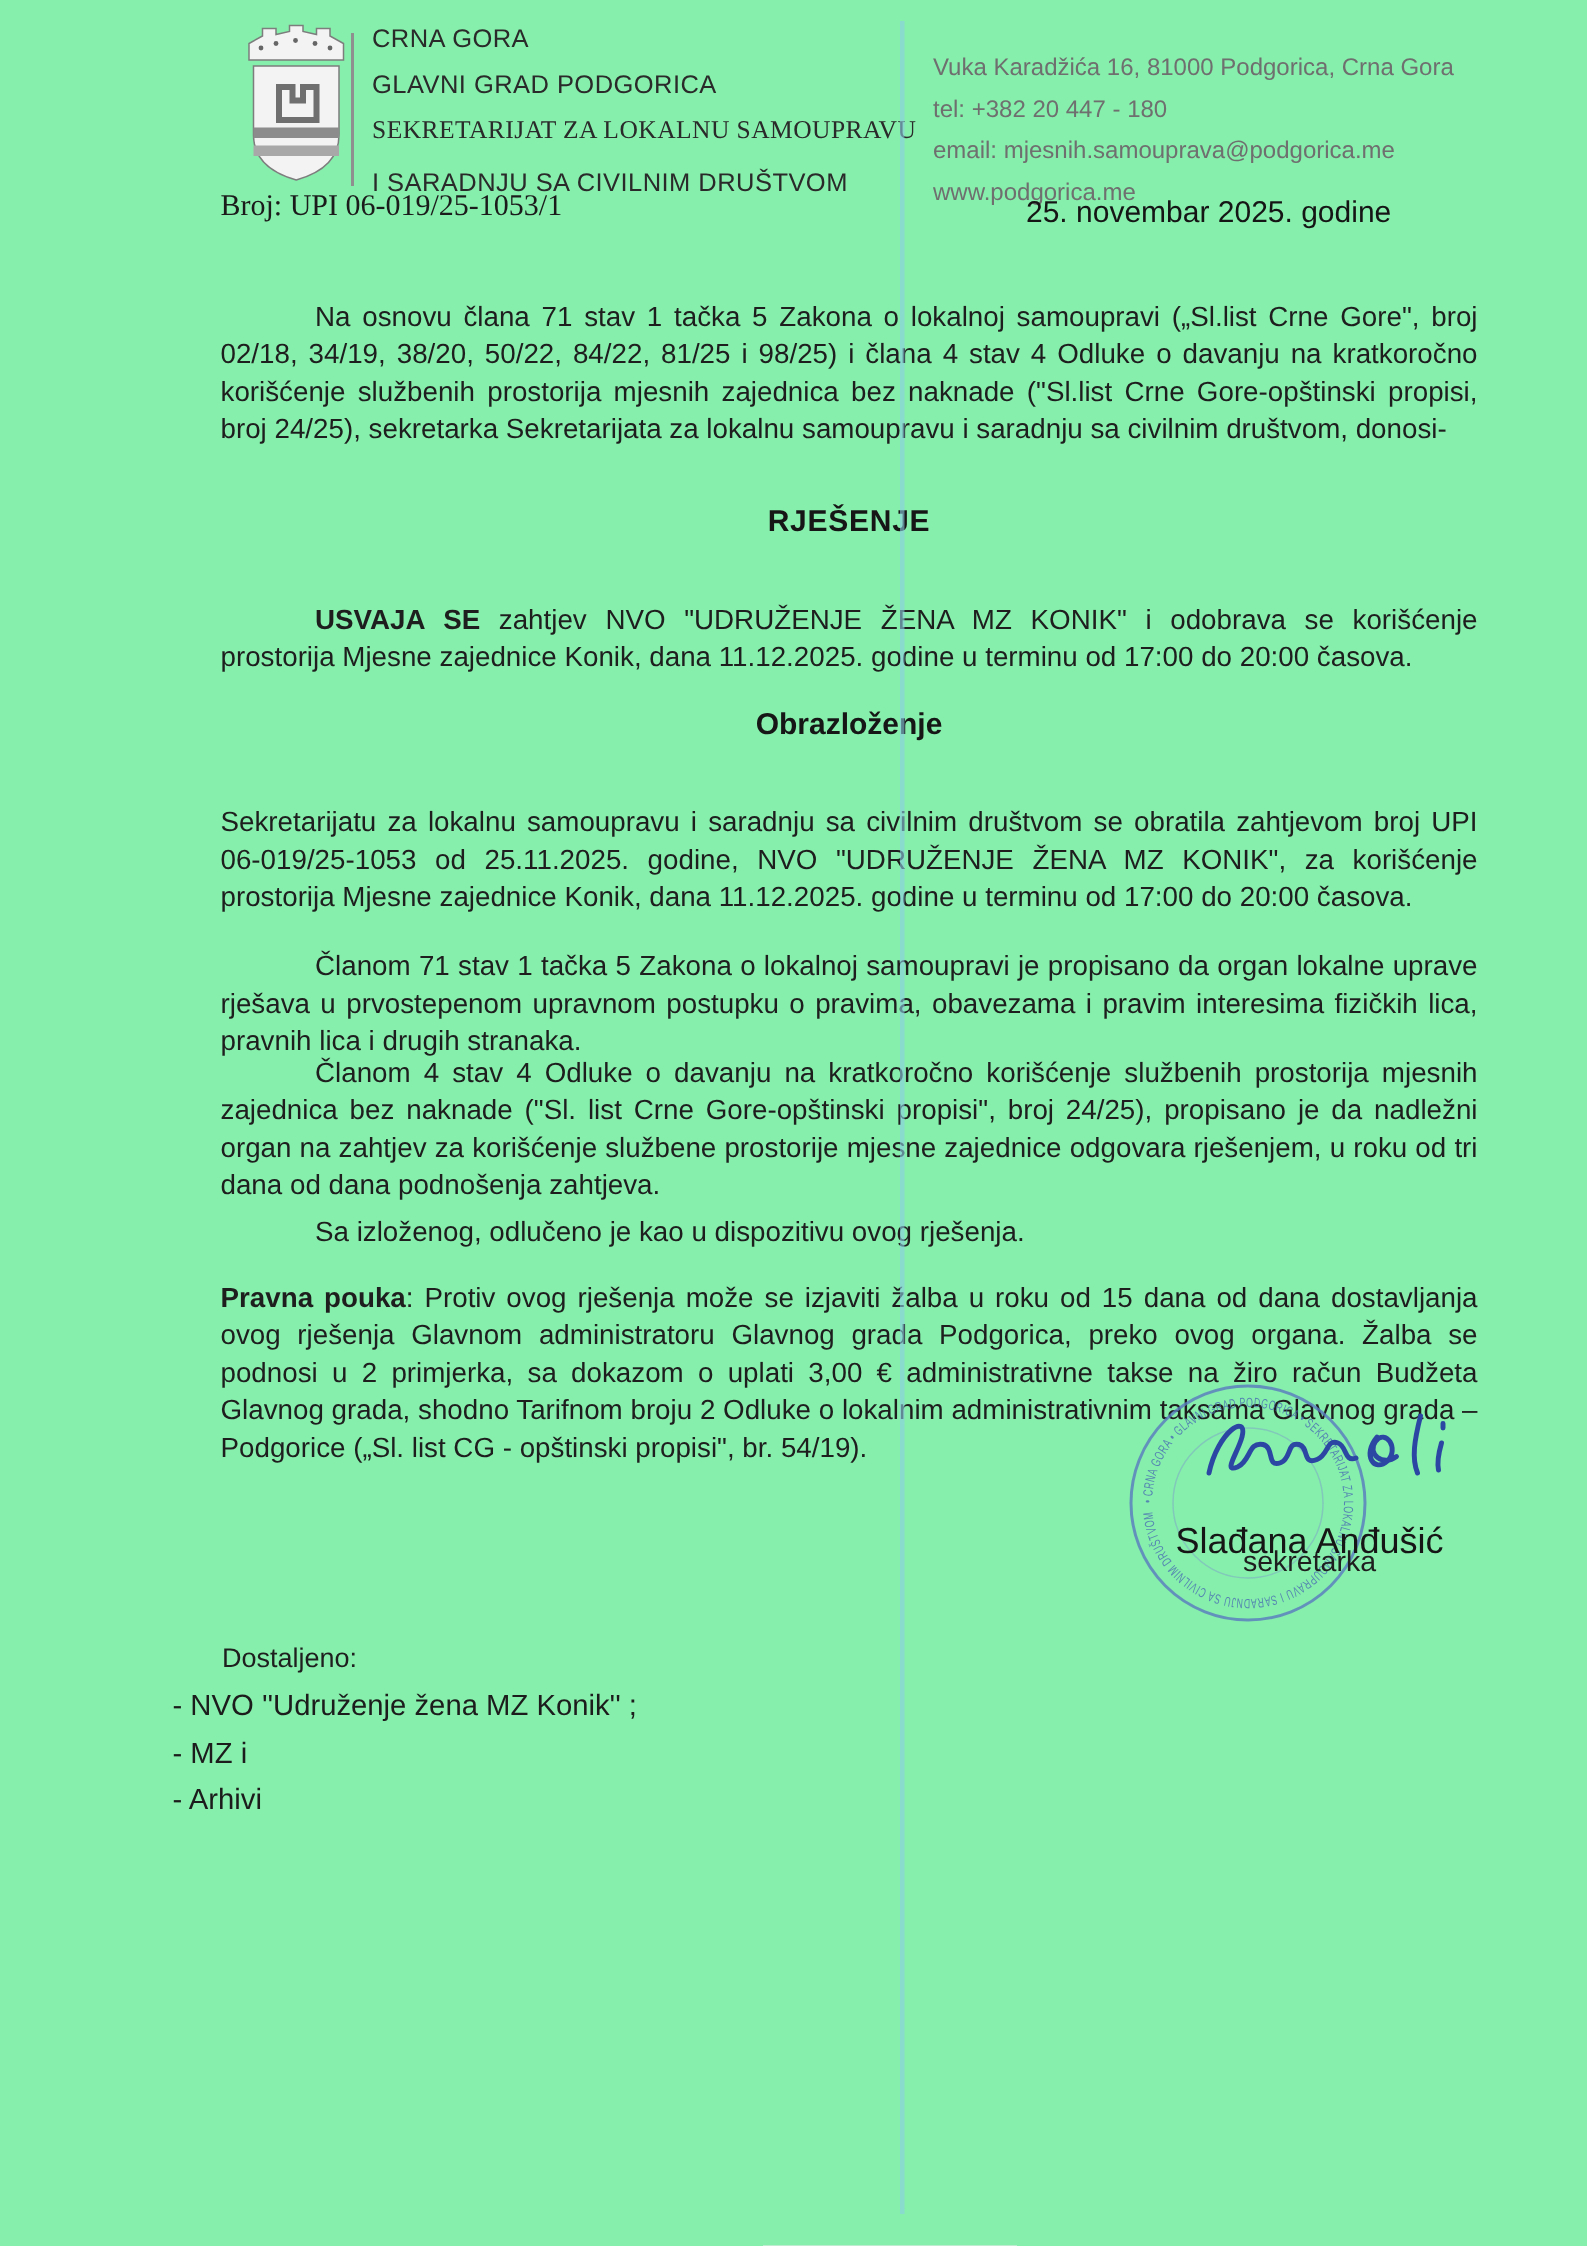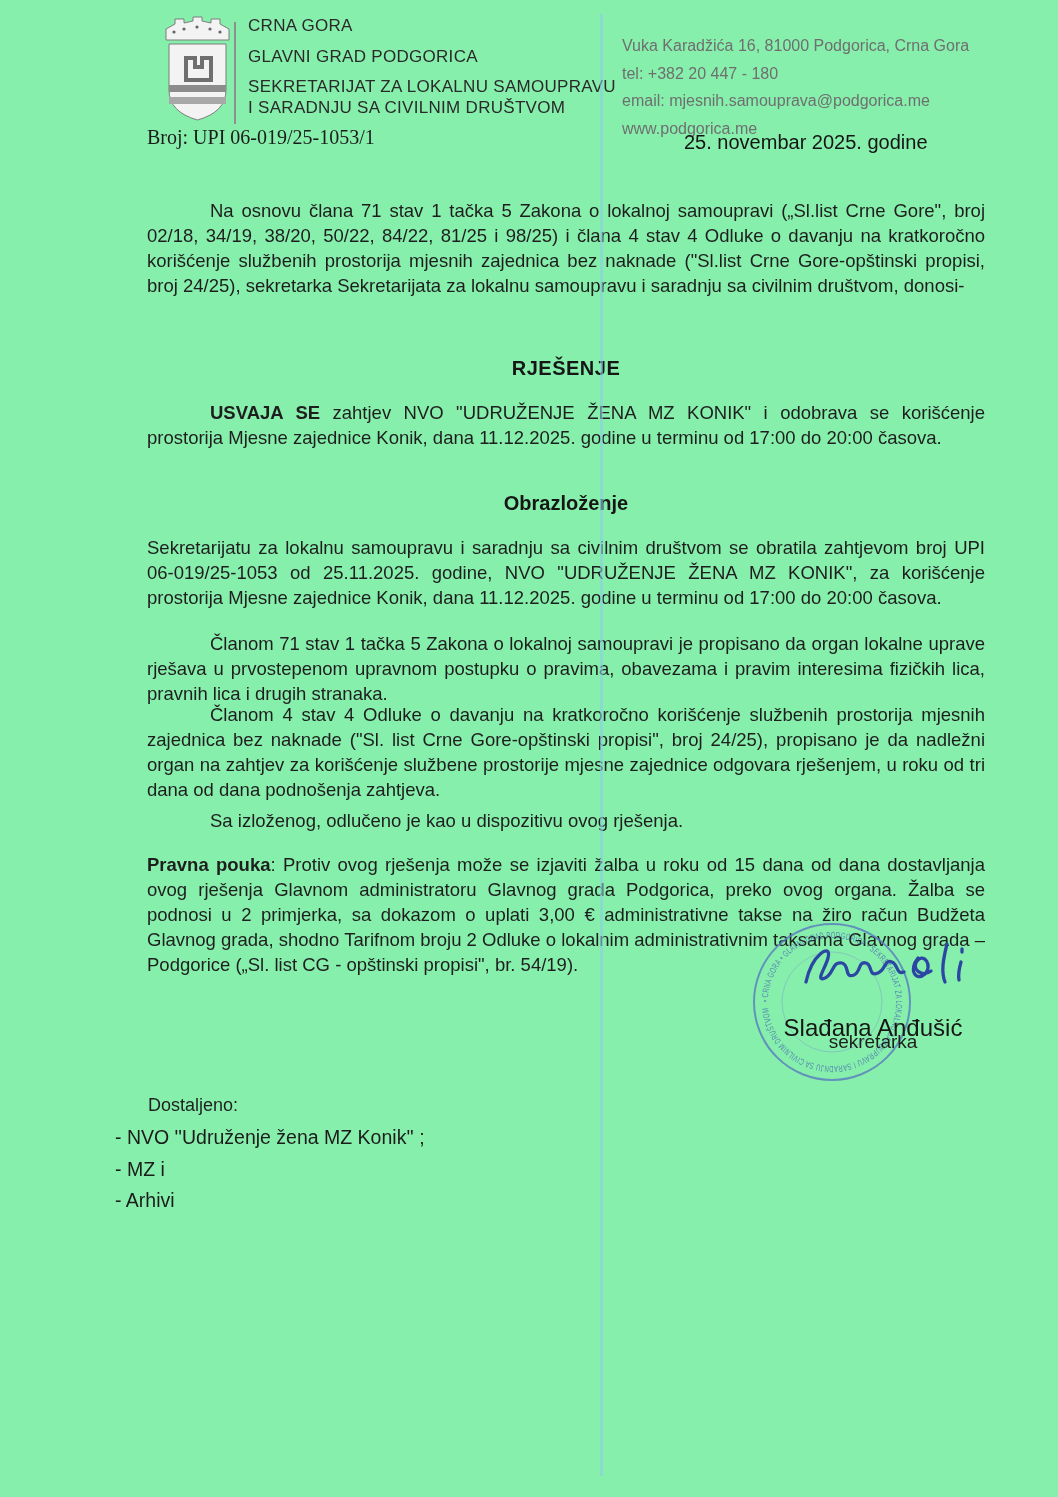--- a/index.html
+++ b/index.html
@@ -11,39 +11,39 @@
   
   .scan-line{position:absolute;left:600px;top:14px;width:3px;height:1462px;
     background:rgba(140,205,226,0.6);z-index:30;}
 
   
   .coa{position:absolute;left:156px;top:12px;width:84px;height:114px;}
   .hdr-divider{position:absolute;left:234px;top:22px;width:2px;height:102px;background:#8f8f8f;}
   .org{position:absolute;left:248px;top:16px;font-size:17px;color:#2a2a2a;letter-spacing:.3px;line-height:20px;}
   .org .gap1{margin-bottom:11px;}
   .org .gap2{margin-bottom:10px;}
-  .org .gap3{margin-bottom:1px;}
+  .org .gap3{margin-bottom:15px;font-family:Liberation Serif, serif;}
   .contact{position:absolute;left:622px;top:32px;font-size:16px;line-height:27.5px;color:#6f6f6f;}
   .broj{position:absolute;left:147px;top:126px;font-size:20px;color:#1b1b1b;font-family:Liberation Serif, serif;}
   .date{position:absolute;left:684px;top:131px;font-size:20px;color:#151515;}
 
   
   .para{position:absolute;left:147px;width:838px;font-size:18.5px;line-height:25px;
     text-align:justify;color:#1e1e1e;}
   .indent{text-indent:63px;}
   .lead{font-weight:bold;}
   #p-intro{top:179px;}
   #p-decision{top:381px;}
   #p-expl1{top:516px;}
   #p-expl2{top:612px;}
   #p-expl3{top:683px;}
   #p-conclusion{top:789px;}
   #p-legal{top:833px;}
   .heading{position:absolute;left:147px;width:838px;text-align:center;
-    font-weight:bold;font-size:20px;color:#161616;margin-top:20px;}
+    font-weight:bold;font-size:20px;color:#161616;}
   #title{top:337px;letter-spacing:.5px;}
   #subtitle{top:472px;}
 
   
   .stamp{position:absolute;left:748px;top:918px;width:168px;height:168px;opacity:.8;z-index:2;}
   .stamp .ring-outer{fill:none;stroke:#5a7cc0;stroke-width:2;}
   .stamp .ring-inner{fill:none;stroke:#7b97cc;stroke-width:1;opacity:.55;}
   .stamp-text{font-size:9px;fill:#4a6db3;letter-spacing:.6px;font-family:"Liberation Sans",sans-serif;}
   .sig{position:absolute;left:798px;top:936px;width:178px;height:70px;z-index:5;}
   .sig path{fill:none;stroke:#2c47a3;stroke-width:3.3;stroke-linecap:round;stroke-linejoin:round;}

